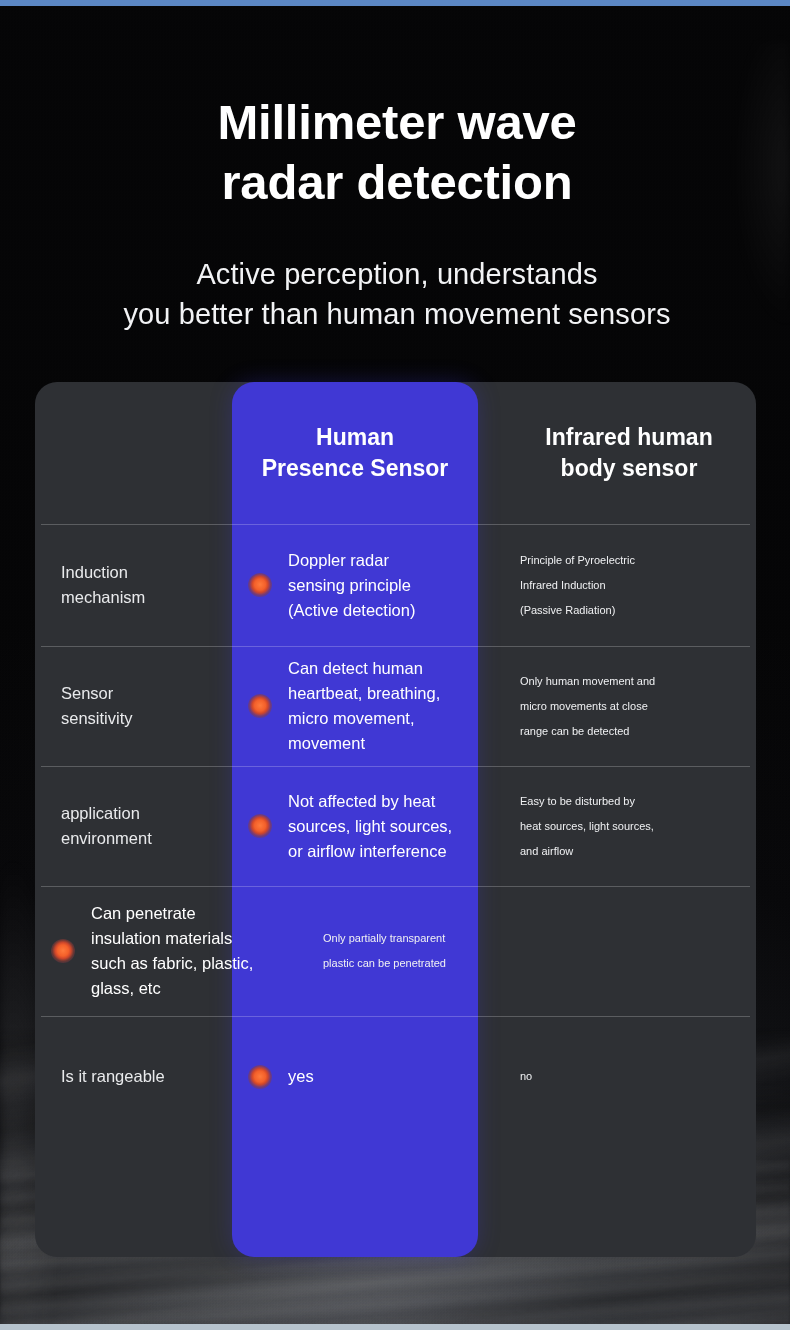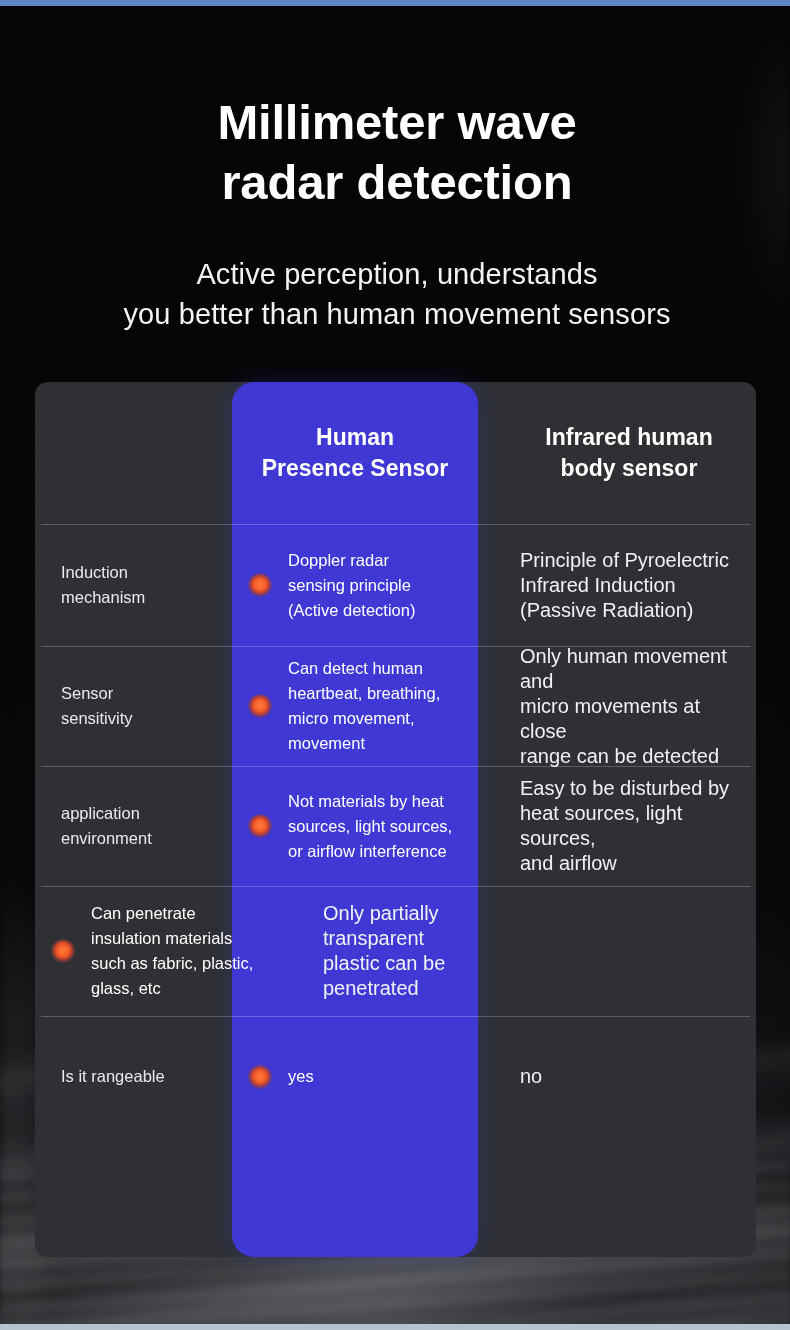--- a/index.html
+++ b/index.html
@@ -120,21 +120,21 @@
   }
 
   
   .card {
     position: absolute;
     left: 35px;
     top: 382px;
     width: 721px;
     height: 875px;
     background: #2e3034;
-    border-radius: 13px;
+    border-radius: 22px;
     z-index: 12;
   }
 
   
   .highlight-col {
     position: absolute;
     left: 197px;
     top: 0;
     width: 246px;
     height: 875px;
@@ -202,21 +202,21 @@
   }
   .body-text {
     color: #ffffff;
     font-size: 16.5px;
     line-height: 25px;
     font-weight: 400;
     white-space: pre-line;
   }
   .plain-text {
     color: #f0f1f3;
-    font-size: 20px;
+    font-size: 11px;
     line-height: 25px;
     font-weight: 400;
     white-space: pre-line;
   }
 
   
   .dot {
     flex: 0 0 auto;
     width: 24px;
     height: 24px;
@@ -317,21 +317,21 @@
       </div>
 
 
       <div class="row r4">
         <div class="cell col-label">
           <span class="label-text">application
 environment</span>
         </div>
         <div class="cell col-highlight">
           <span class="dot"></span>
-          <span class="body-text">Not materials by heat
+          <span class="body-text">Not affected by heat
 sources, light sources,
 or airflow interference</span>
         </div>
         <div class="cell col-plain">
           <span class="plain-text">Easy to be disturbed by
 heat sources, light sources,
 and airflow</span>
         </div>
       </div>
 

